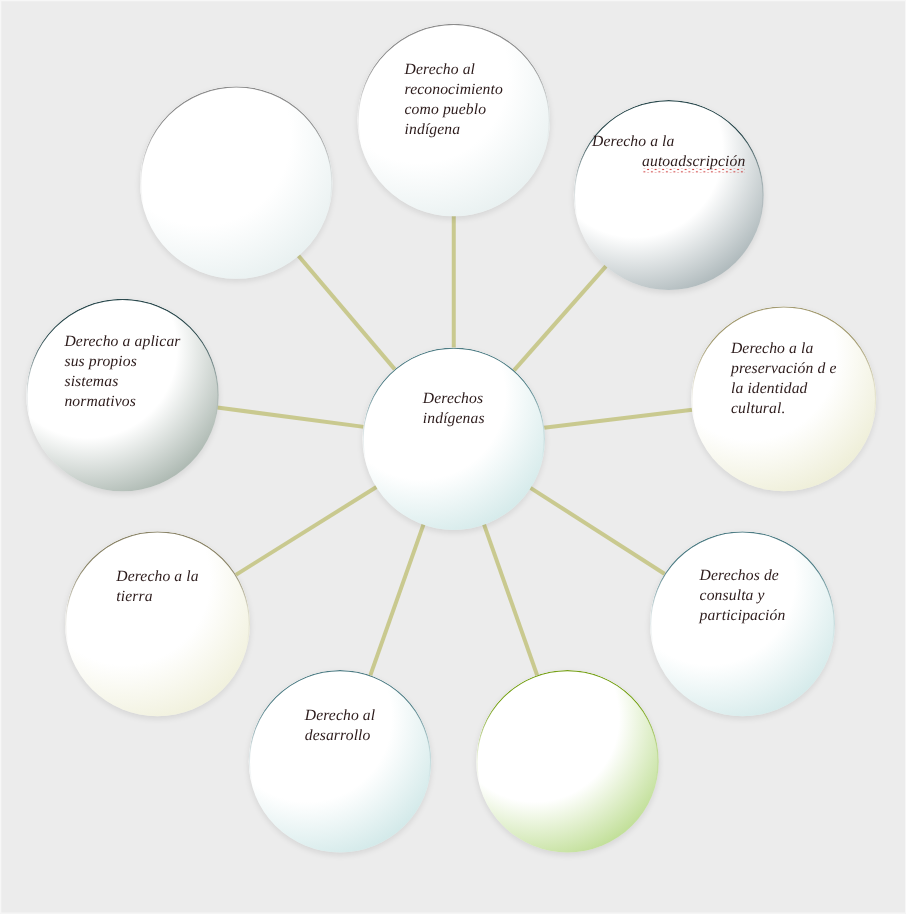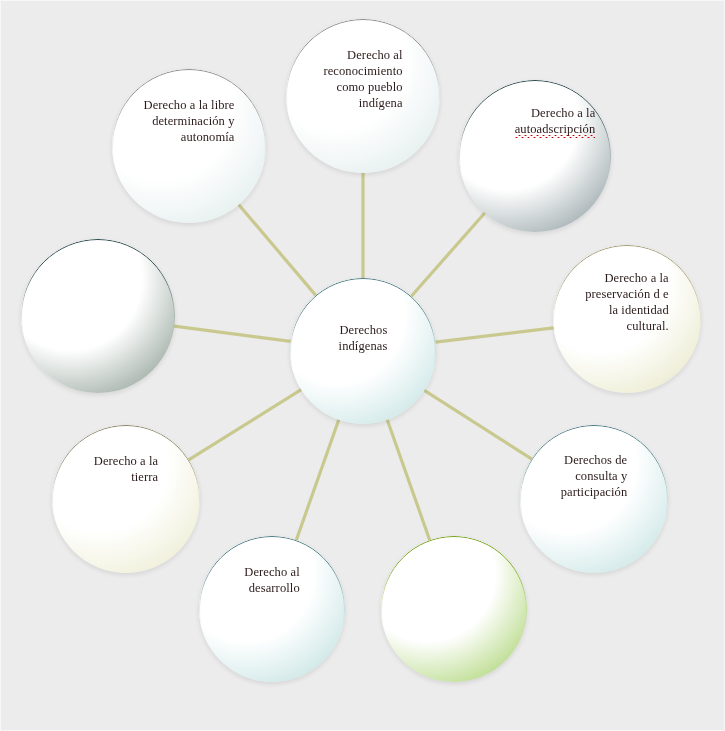--- a/index.html
+++ b/index.html
@@ -31,29 +31,30 @@
   .node {
     position: absolute;
     border-radius: 50%;
     box-sizing: border-box;
     display: flex;
     align-items: flex-start;
     justify-content: center;
   }
   .node-label {
     display: block;
-    text-align: right;
+    text-align: left;
     color: #2b1a1a;
     font-size: 12.5px;
     line-height: 1.28;
     letter-spacing: .1px;
     padding: 0 6px;
     white-space: pre-line;
     position: relative;
     z-index: 3;
+    font-style: italic;
   }
   
   .arc {
     position: absolute;
     left: 0; top: 0; right: 0; bottom: 0;
     border-radius: 50%;
     z-index: 2;
     pointer-events: none;
   }
 
@@ -126,27 +127,28 @@
         <span class="node-label" style="margin-top: 28px;">Derecho al
 desarrollo</span>
       </div>
       <div class="node" style="left: 51px; top: 424px; width: 148px; height: 148px; background: radial-gradient(circle at 32% 26%, rgb(255, 255, 255) 0%, rgb(255, 255, 255) 34%, rgb(255, 255, 255) 46%, rgb(232, 232, 200) 100%); box-shadow: rgba(0, 0, 0, 0.1) 0px 2px 5px;">
         <div class="arc" style="border: 1.6px solid rgb(138, 132, 104); border-radius: 50%; mask-image: linear-gradient(rgb(0, 0, 0) 0%, rgb(0, 0, 0) 18%, rgba(0, 0, 0, 0.25) 42%, rgba(0, 0, 0, 0) 62%);"></div>
         <span class="node-label" style="margin-top: 28px;">Derecho a la
 tierra</span>
       </div>
       <div class="node" style="left: 20px; top: 238px; width: 154px; height: 154px; background: radial-gradient(circle at 32% 26%, rgb(255, 255, 255) 0%, rgb(255, 255, 255) 34%, rgb(255, 255, 255) 46%, rgb(124, 143, 132) 100%); box-shadow: rgba(0, 0, 0, 0.1) 0px 2px 5px;">
         <div class="arc" style="border: 1.6px solid rgb(44, 74, 78); border-radius: 50%; mask-image: linear-gradient(rgb(0, 0, 0) 0%, rgb(0, 0, 0) 18%, rgba(0, 0, 0, 0.25) 42%, rgba(0, 0, 0, 0) 62%);"></div>
+        <span class="node-label" style="margin-top: 26px;">Derecho a aplicar
+sus propios
+sistemas
+normativos</span>
       </div>
       <div class="node" style="left: 111px; top: 68px; width: 154px; height: 154px; background: radial-gradient(circle at 32% 26%, rgb(255, 255, 255) 0%, rgb(255, 255, 255) 34%, rgb(255, 255, 255) 46%, rgb(219, 232, 232) 100%); box-shadow: rgba(0, 0, 0, 0.1) 0px 2px 5px;">
         <div class="arc" style="border: 1.6px solid rgb(140, 140, 140); border-radius: 50%; mask-image: linear-gradient(rgb(0, 0, 0) 0%, rgb(0, 0, 0) 18%, rgba(0, 0, 0, 0.25) 42%, rgba(0, 0, 0, 0) 62%);"></div>
-        <span class="node-label" style="margin-top: 28px;">Derecho a la libre
-determinación y
-autonomía</span>
       </div>
       <div class="node" style="left: 289px; top: 277px; width: 146px; height: 146px; background: radial-gradient(circle at 32% 26%, rgb(255, 255, 255) 0%, rgb(255, 255, 255) 34%, rgb(255, 255, 255) 46%, rgb(188, 222, 222) 100%); box-shadow: rgba(0, 0, 0, 0.1) 0px 2px 5px;">
         <div class="arc" style="border: 1.6px solid rgb(78, 124, 132); border-radius: 50%; mask-image: linear-gradient(rgb(0, 0, 0) 0%, rgb(0, 0, 0) 18%, rgba(0, 0, 0, 0.25) 42%, rgba(0, 0, 0, 0) 62%);"></div>
-        <span class="node-label" style="margin-top: 44px;">Derechos
+        <span class="node-label" style="margin-top: 32px;">Derechos
 indígenas</span>
       </div>
     </div>
 
 </div>
 
 </body></html>

